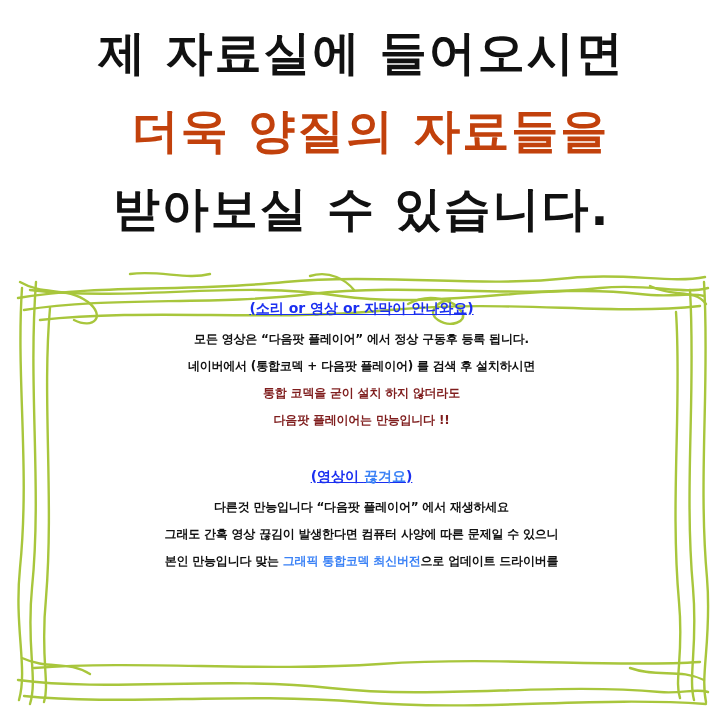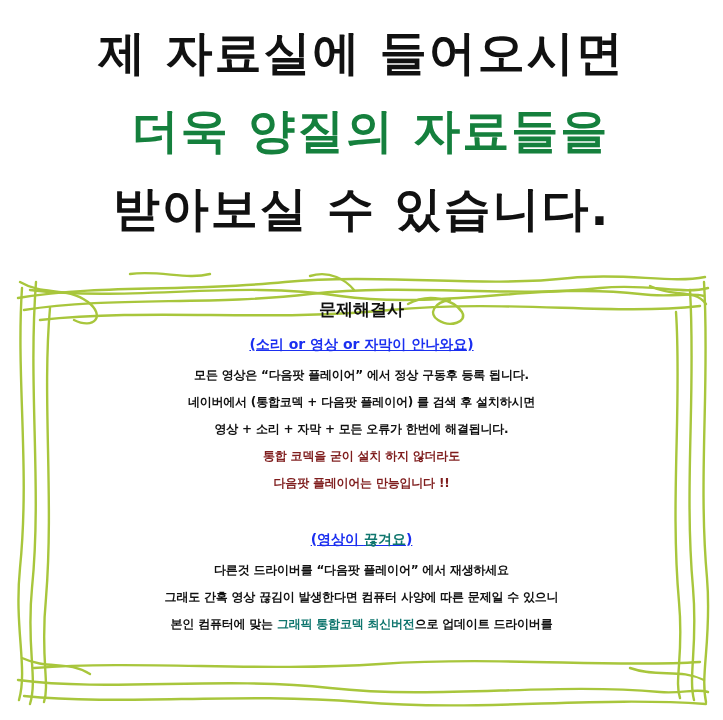--- a/index.html
+++ b/index.html
@@ -31,21 +31,21 @@
   .headline .line {
     font-family: "DejaVu Sans", sans-serif;
     font-size: 47px;
     font-weight: 700;
     line-height: 78px;
     letter-spacing: 2px;
     color: #111111;
     white-space: nowrap;
   }
   .headline .line.blue {
-    color: #15803d;
+    color: #c2410c;
     padding-left: 18px;
   }
 
   
   .frame {
     position: absolute;
     left: 10px;
     top: 268px;
     width: 703px;
     height: 442px;
@@ -85,21 +85,21 @@
     line-height: 27px;
     letter-spacing: -0.2px;
   }
   .notice p.red {
     color: #7f1d1d;
   }
   .notice .gap {
     height: 30px;
   }
   .notice .mixed .red {
-    color: #0f766e;
+    color: #3b82f6;
   }
 </style>
 </head>
 <body>
 
 <div class="page">
 
   <div class="headline">
     <div class="line">제 자료실에 들어오시면</div>
     <div class="line blue">더욱 양질의 자료들을</div>
@@ -133,30 +133,28 @@
         <path d="M620,400 C648,410 670,400 694,412"></path>
 
         <path d="M398,36 C420,24 444,32 452,44 C458,54 440,60 428,52 C418,46 424,34 440,32"></path>
         <path d="M300,8 C320,2 336,12 344,22"></path>
         <path d="M120,6 C150,2 176,12 200,6"></path>
       </g>
     </svg>
   </div>
 
   <div class="notice">
-    <div class="title">문제해결사</div>
 
     <div class="sub">(소리 or 영상 or 자막이 안나와요)</div>
     <p>모든 영상은 “다음팟 플레이어” 에서 정상 구동후 등록 됩니다.</p>
     <p>네이버에서 (통합코덱 + 다음팟 플레이어) 를 검색 후 설치하시면</p>
-    <p>영상 + 소리 + 자막 + 모든 오류가 한번에 해결됩니다.</p>
     <p class="red">통합 코덱을 굳이 설치 하지 않더라도</p>
     <p class="red">다음팟 플레이어는 만능입니다 !!</p>
 
     <div class="gap"></div>
 
     <div class="sub mixed"><span>(영상이 </span><span class="red">끊겨요</span><span>)</span></div>
-    <p>다른것 드라이버를  “다음팟 플레이어” 에서 재생하세요</p>
+    <p>다른것 만능입니다  “다음팟 플레이어” 에서 재생하세요</p>
     <p>그래도 간혹 영상 끊김이 발생한다면 컴퓨터 사양에 따른 문제일 수 있으니</p>
-    <p class="mixed"><span>본인 컴퓨터에 맞는 </span><span class="red">그래픽 통합코덱 최신버전</span><span>으로 업데이트 드라이버를</span></p>
+    <p class="mixed"><span>본인 만능입니다 맞는 </span><span class="red">그래픽 통합코덱 최신버전</span><span>으로 업데이트 드라이버를</span></p>
   </div>
 
 </div>
 
 </body></html>

